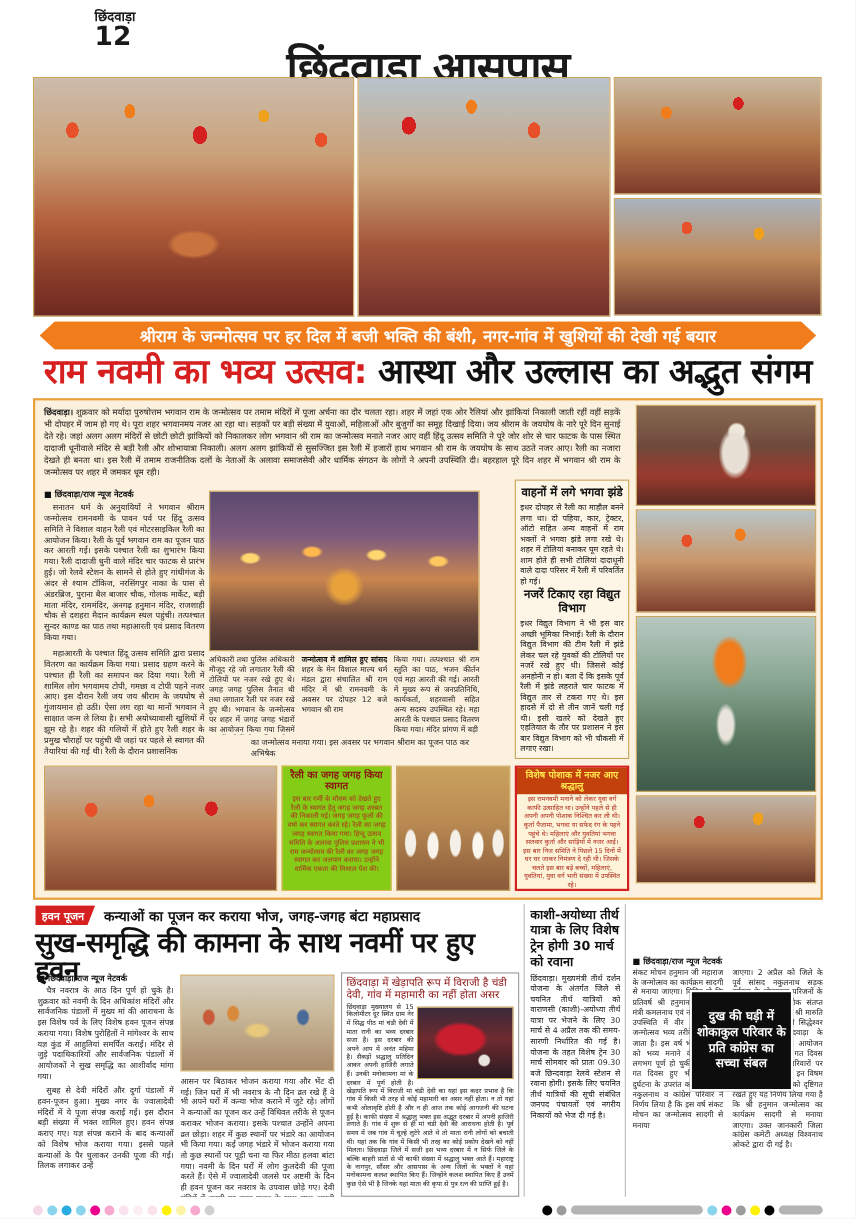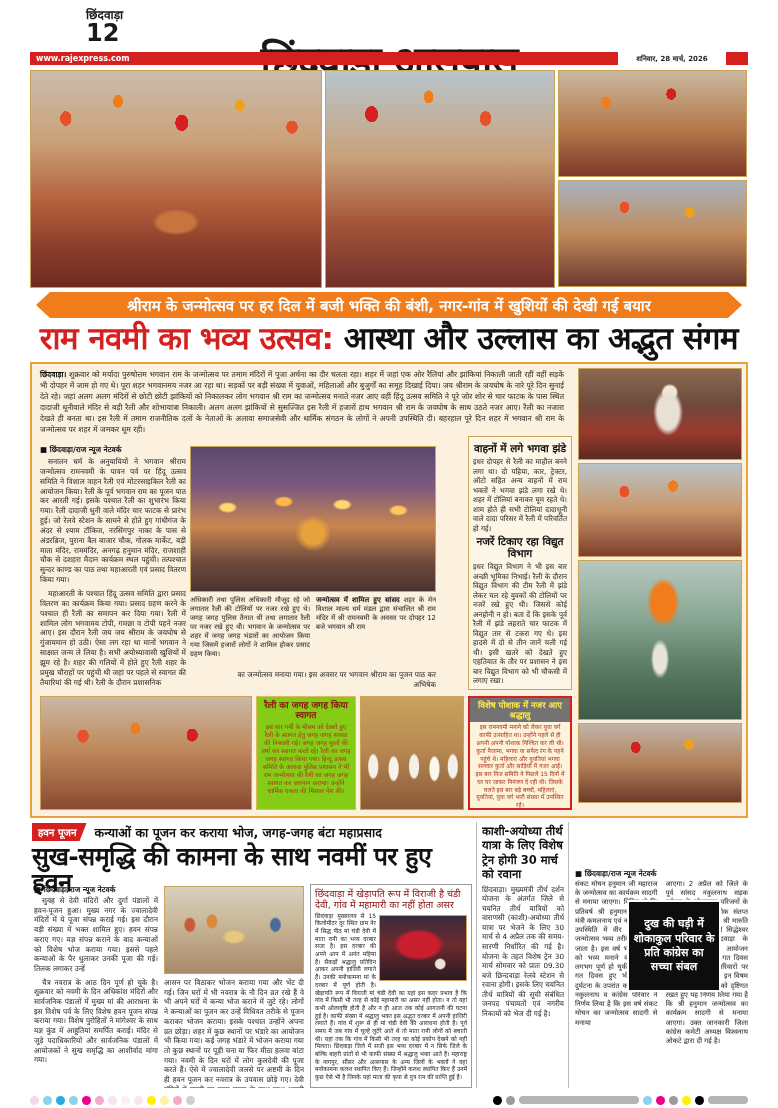--- a/index.html
+++ b/index.html
@@ -70,21 +70,21 @@
     radial-gradient(16px 9px at 15% 42%,#ffd76e 40%,transparent 62%),
     radial-gradient(16px 9px at 38% 38%,#ffb84d 40%,transparent 62%),
     radial-gradient(16px 9px at 62% 40%,#ffd76e 40%,transparent 62%),
     radial-gradient(16px 9px at 85% 44%,#ffc85e 40%,transparent 62%),
     radial-gradient(30px 30px at 50% 60%,#e8a23c 35%,transparent 60%),
     linear-gradient(180deg,#5a4a6e 0%,#7c5a7e 28%,#c9864f 55%,#6e4a3c 80%,#4a3430 100%);}
   .midcols{left:158px;top:232px;width:246px;height:72px;display:flex;gap:6px;overflow:hidden;}
   .midcols .mc{flex:1 1 0;font-size:6.9px;line-height:1.3;text-align:justify;color:#222;overflow:hidden;}
   .mc-sub{font-weight:800;color:#111;}
   .m-caption{left:196px;top:306px;width:208px;height:24px;font-size:7.3px;line-height:1.4;
-             text-align:right;color:#222;overflow:hidden;}
+             text-align:left;color:#222;overflow:hidden;}
   .ph-crowdL{left:8px;top:332px;width:212px;height:114px;background:
     radial-gradient(14px 16px at 20% 35%,#e8502a 40%,transparent 41%),
     radial-gradient(12px 14px at 45% 28%,#f07c1c 40%,transparent 41%),
     radial-gradient(14px 16px at 72% 34%,#d6201f 40%,transparent 41%),
     linear-gradient(180deg,#cbb8a4 0%,#c08a5e 45%,#8a4a32 100%);}
   .raili-box{left:224px;top:332px;width:100px;height:114px;background:#84cc16;
     border:1px solid #e0b860;box-sizing:border-box;padding:3px 4px;overflow:hidden;}
   .raili-title{font-size:9px;font-weight:800;color:#8b1212;text-align:center;line-height:1.15;margin-bottom:2px;}
   .raili-body{font-size:6.2px;line-height:1.3;color:#b03020;text-align:center;}
   .ph-men{left:328px;top:332px;width:104px;height:114px;background:
@@ -93,21 +93,21 @@
     radial-gradient(10px 24px at 52% 62%,#f4f0e8 45%,transparent 56%),
     radial-gradient(10px 24px at 72% 64%,#fcf8f0 45%,transparent 56%),
     radial-gradient(10px 24px at 90% 62%,#f4f0e8 45%,transparent 56%),
     linear-gradient(180deg,#c9a25e 0%,#b98a52 45%,#8a5a3a 100%);}
   .vahan-col{left:436px;top:72px;width:104px;height:254px;border:1px solid #caa35a;
     box-sizing:border-box;background:#fdf6e6;padding:3px 4px;overflow:hidden;}
   .vahan-sub{font-size:10.5px;font-weight:800;text-align:center;line-height:1.15;color:#111;margin:2px 0 3px;}
   .vahan-body{font-size:7.2px;line-height:1.32;text-align:justify;color:#222;}
   .poshak-box{left:436px;top:332px;width:104px;height:114px;box-sizing:border-box;
     border:2px solid #d6201f;background:#fcf3d9;overflow:hidden;}
-  .poshak-head{background:#737373;color:#ffe84d;font-size:8.5px;font-weight:800;
+  .poshak-head{background:#c2410c;color:#ffe84d;font-size:8.5px;font-weight:800;
     text-align:center;line-height:1.2;padding:2px 2px;}
   .poshak-body{font-size:5.9px;line-height:1.32;color:#b03020;text-align:center;padding:2px 4px;}
   .rstrip{left:546px;top:4px;width:164px;height:444px;display:flex;flex-direction:column;gap:3px;}
   .rstrip .ph{width:100%;box-sizing:border-box;}
   .ph-idol{height:92px;background:
     radial-gradient(24px 38px at 55% 48%,#e8e0d4 45%,transparent 62%),
     radial-gradient(14px 14px at 56% 26%,#f0e8d8 45%,transparent 62%),
     linear-gradient(180deg,#8a6a52 0%,#6e4a3c 40%,#9a3a2e 70%,#5a2a22 100%);}
   .ph-crowdR{height:94px;background:
     radial-gradient(12px 14px at 28% 30%,#e8502a 40%,transparent 41%),
@@ -177,27 +177,20 @@
   .spacer{flex:1 1 auto;}
 </style>
 </head>
 <body>
 
 <div id="page">
 
   <div class="city-label">छिंदवाड़ा</div>
   <div class="page-number">12</div>
   <div class="masthead">छिंदवाड़ा आसपास</div>
-  <div class="topbar">
-    <div class="topbar-red">
-      <span>www.rajexpress.com</span>
-    </div>
-    <div class="topbar-date">शनिवार, 28 मार्च, 2026</div>
-    <div class="topbar-red2"></div>
-  </div>
 
   <div class="collage">
     <div class="ph col-a ph-crowd1"></div>
     <div class="ph col-b ph-crowd2"></div>
     <div class="col-c">
       <div class="ph ph-crowd3"></div>
       <div class="ph ph-crowd4"></div>
     </div>
   </div>
 
@@ -214,20 +207,21 @@
     <div class="abs colL">
       <p>सनातन धर्म के अनुयायियों ने भगवान श्रीराम जन्मोत्सव रामनवमी के पावन पर्व पर हिंदू उत्सव समिति ने विशाल वाहन रैली एवं मोटरसाइकिल रैली का आयोजन किया। रैली के पूर्व भगवान राम का पूजन पाठ कर आरती गई। इसके पश्चात रैली का शुभारंभ किया गया। रैली दादाजी धुनी वाले मंदिर चार फाटक से प्रारंभ हुई। जो रेलवे स्टेशन के सामने से होते हुए गांधीगंज के अंदर से श्याम टॉकिज, नरसिंगपुर नाका के पास से अंडरब्रिज, पुराना बैल बाजार चौक, गोलक मार्केट, बड़ी माता मंदिर, राममंदिर, अनगढ़ हनुमान मंदिर, राजशाही चौक से दशहरा मैदान कार्यक्रम स्थल पहुंची। तत्पश्चात सुन्दर काण्ड का पाठ तथा महाआरती एवं प्रसाद वितरण किया गया।</p>
       <p>महाआरती के पश्चात हिंदू उत्सव समिति द्वारा प्रसाद वितरण का कार्यक्रम किया गया। प्रसाद ग्रहण करने के पश्चात ही रैली का समापन कर दिया गया। रैली में शामिल लोग भगवामय टोपी, गमछा व टोपी पहने नजर आए। इस दौरान रैली जय जय श्रीराम के जयघोष से गुंजायमान हो उठी। ऐसा लग रहा था मानों भगवान ने साक्षात जन्म ले लिया है। सभी अयोध्यावासी खुशियों में झूम रहे है। शहर की गलियों में होते हुए रैली शहर के प्रमुख चौराहों पर पहुंची थी जहां पर पहले से स्वागत की तैयारियां की गई थी। रैली के दौरान प्रशासनिक</p>
     </div>
     <div class="abs ph ph-night"></div>
     <div class="abs midcols">
       <div class="mc">अधिकारी तथा पुलिस अधिकारी मौजूद रहे जो लगातार रैली की टोलियों पर नजर रखे हुए थे। जगह जगह पुलिस तैनात थी तथा लगातार रैली पर नजर रखे हुए थी। भगवान के जन्मोत्सव पर शहर में जगह जगह भंडारों का आयोजन किया गया जिसमें हजारों लोगों ने शामिल होकर प्रसाद ग्रहण किया।</div>
       <div class="mc">
         <span class="mc-sub">जन्मोत्सव में शामिल हुए सांसद</span><span> शहर के मेन विशाल माल्य धर्म मंडल द्वारा संचालित श्री राम मंदिर में श्री रामनवमी के अवसर पर दोपहर 12 बजे भगवान श्री राम</span>
       </div>
+      <div class="mc">किया गया। तत्पश्चात श्री राम स्तुति का पाठ, भजन कीर्तन एवं महा आरती की गई। आरती में मुख्य रूप से जनप्रतिनिधि, कार्यकर्ता, शहरवासी सहित अन्य सदस्य उपस्थित रहे। महा आरती के पश्चात प्रसाद वितरण किया गया। मंदिर प्रांगण में बड़ी</div>
     </div>
     <div class="abs m-caption">का जन्मोत्सव मनाया गया। इस अवसर पर भगवान श्रीराम का पूजन पाठ कर अभिषेक</div>
     <div class="abs ph ph-crowdL"></div>
     <div class="abs raili-box">
       <div class="raili-title">रैली का जगह जगह किया स्वागत</div>
       <div class="raili-body">इस बार गर्मी के मौसम को देखते हुए रैली के स्वागत हेतु जगह जगह शरबत की निकाली गई। जगह जगह फूलों की वर्षा कर स्वागत करते रहे। रैली का जगह जगह स्वागत किया गया। हिन्दू उत्सव समिति के अलावा पुलिस प्रशासन ने भी राम जन्मोत्सव की रैली का जगह जगह स्वागत कर जलपान कराया। उन्होंने धार्मिक एकता की मिसाल पेश की।</div>
     </div>
     <div class="abs ph ph-men"></div>
     <div class="abs vahan-col">
       <div class="vahan-sub">वाहनों में लगे भगवा झंडे</div>
@@ -249,22 +243,22 @@
 
   <div class="bottom">
 
     <div class="abs kicker-row">
       <span class="kicker-label">हवन पूजन</span>
       <span class="kicker-text">कन्याओं का पूजन कर कराया भोज, जगह-जगह बंटा महाप्रसाद</span>
     </div>
     <div class="abs havan-headline">सुख-समृद्धि की कामना के साथ नवमीं पर हुए हवन</div>
     <div class="abs byline b-byline">■ छिंदवाड़ा/राज न्यूज नेटवर्क</div>
     <div class="abs hcol1">
+      <p>चैत्र नवरात्र के आठ दिन पूर्ण हो चुके है। शुक्रवार को नवमी के दिन अधिकांश मंदिरों और सार्वजनिक पंडालों में मुख्य मां की आराधना के इस विशेष पर्व के लिए विशेष हवन पूजन संपन्न कराया गया। विशेष पुरोहितों ने मांगेश्वर के साथ यज्ञ कुंड में आहुतियां समर्पित कराई। मंदिर से जुड़े पदाधिकारियों और सार्वजनिक पंडालों में आयोजकों ने सुख समृद्धि का आशीर्वाद मांगा गया।</p>
       <p>सुबह से देवी मंदिरों और दुर्गा पंडालों में हवन-पूजन हुआ। मुख्य नगर के ज्वालादेवी मंदिरों में ये पूजा संपन्न कराई गई। इस दौरान बड़ी संख्या में भक्त शामिल हुए। हवन संपन्न कराए गए। यज्ञ संपन्न कराने के बाद कन्याओं को विशेष भोज कराया गया। इससे पहले कन्याओं के पैर धुलाकर उनकी पूजा की गई। तिलक लगाकर उन्हें</p>
-      <p>चैत्र नवरात्र के आठ दिन पूर्ण हो चुके है। शुक्रवार को नवमी के दिन अधिकांश मंदिरों और सार्वजनिक पंडालों में मुख्य मां की आराधना के इस विशेष पर्व के लिए विशेष हवन पूजन संपन्न कराया गया। विशेष पुरोहितों ने मांगेश्वर के साथ यज्ञ कुंड में आहुतियां समर्पित कराई। मंदिर से जुड़े पदाधिकारियों और सार्वजनिक पंडालों में आयोजकों ने सुख समृद्धि का आशीर्वाद मांगा गया।</p>
     </div>
     <div class="abs ph ph-havan"></div>
     <div class="abs hcol2">आसन पर बिठाकर भोजन कराया गया और भेंट दी गई। जिन घरों में भी नवरात्र के नौ दिन व्रत रखे हैं वे भी अपने घरों में कन्या भोज कराने में जुटे रहे। लोगों ने कन्याओं का पूजन कर उन्हें विधिवत तरीके से पूजन कराकर भोजन कराया। इसके पश्चात उन्होंने अपना व्रत छोड़ा। शहर में कुछ स्थानों पर भंडारे का आयोजन भी किया गया। कई जगह भंडारे में भोजन कराया गया तो कुछ स्थानों पर पूड़ी चना या फिर मीठा हलवा बांटा गया। नवमी के दिन घरों में लोग कुलदेवी की पूजा करते हैं। ऐसे में ज्वालादेवी जलसे पर अष्टमी के दिन ही हवन पूजन कर नवरात्र के उपवास छोड़े गए। देवी मंदिरों में नवमी पर हवन पूजन के साथ साथ आरती एवं महाप्रसाद का वितरण किया गया।</div>
     <div class="abs chandi-box">
       <div class="chandi-title">छिंदवाड़ा में खेड़ापति रूप में विराजी है चंडी देवी, गांव में महामारी का नहीं होता असर</div>
       <div class="chandi-body">
         <span class="ph-shrine"></span><span>छिंदवाड़ा मुख्यालय से 15 किलोमीटर दूर स्थित ग्राम नेर में सिद्ध पीठ मां चंडी देवी में माता रानी का भव्य दरबार सजा है। इस दरबार की अपने आप में अनंत महिमा है। सैकड़ों श्रद्धालु प्रतिदिन आकर अपनी हाजिरी लगाते हैं। उनकी मनोकामना मां के दरबार में पूर्ण होती है। खेड़ापति रूप में विराजी मां चंडी देवी का यहां इस कदर प्रभाव है कि गांव में किसी भी तरह से कोई महामारी का असर नहीं होता। न तो यहां कभी ओलावृष्टि होती है और न ही आज तक कोई आगजनी की घटना हुई है। काफी संख्या में श्रद्धालु भक्त इस अद्भुत दरबार में अपनी हाजिरी लगाते हैं। गांव में शुरू से ही मां चंडी देवी की आराधना होती है। पूर्व समय में जब गांव में चूल्हे लुटेरे आते थे तो माता रानी लोगों को बचाती थी। यहां तक कि गांव में किसी भी तरह का कोई प्रकोप देखने को नहीं मिलता। छिंदवाड़ा जिले में सजी इस भव्य दरबार में न सिर्फ जिले के बल्कि बाहरी प्रांतों से भी काफी संख्या में श्रद्धालु भक्त आते हैं। महाराष्ट्र के नागपुर, सौंसर और आसपास के अन्य जिलों के भक्तों ने यहां मनोकामना कलश स्थापित किए हैं। जिन्होंने कलश स्थापित किए हैं उनमें कुछ ऐसे भी है जिनके यहां माता की कृपा से पुत्र रत्न की प्राप्ति हुई है।</span>
       </div>
     </div>
 

